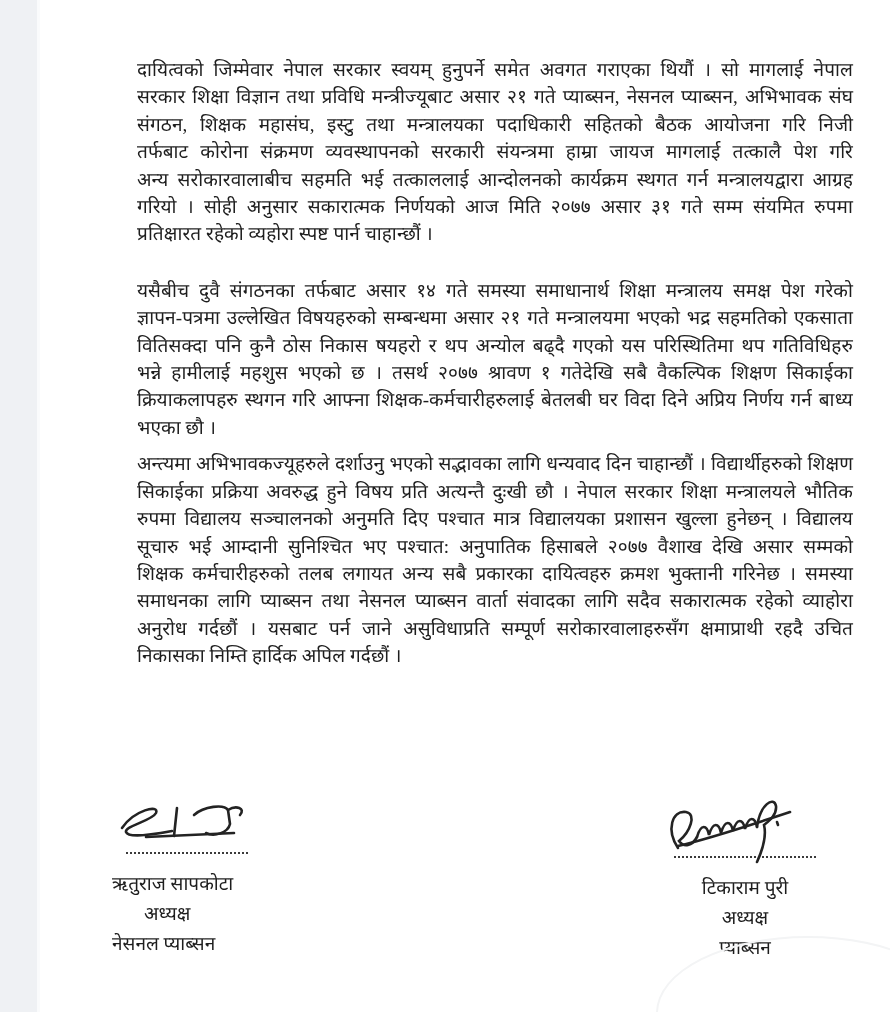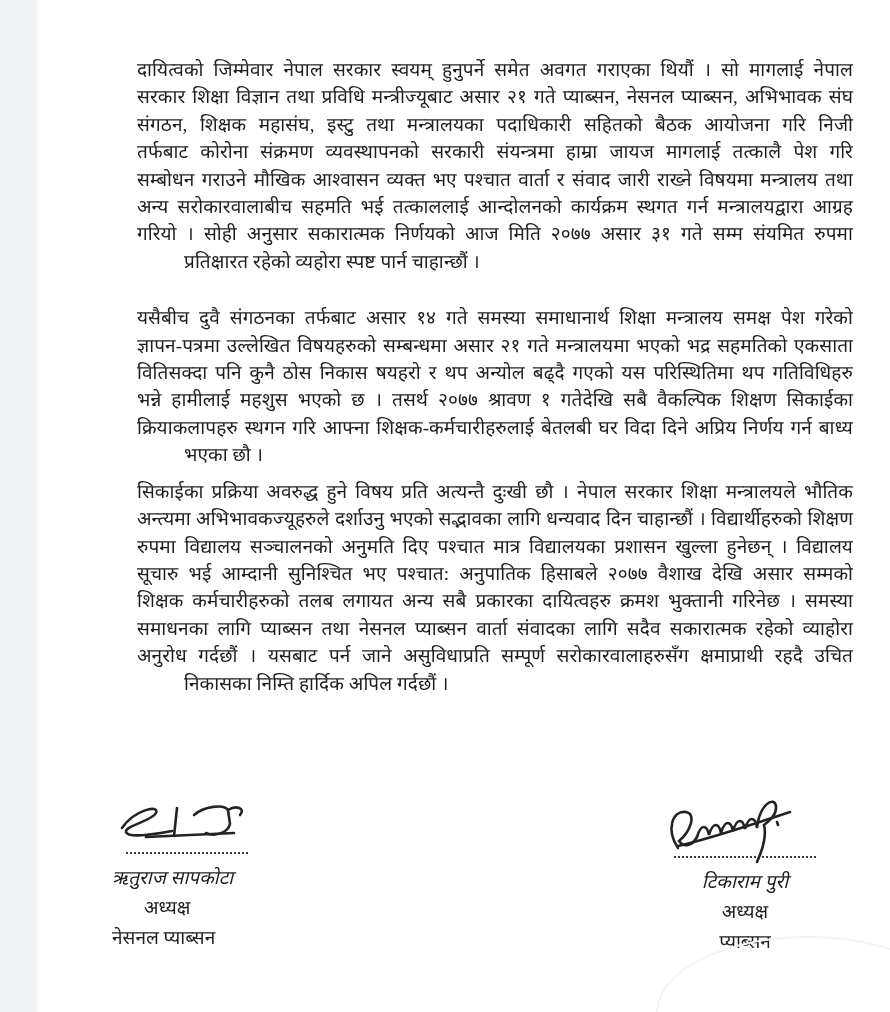--- a/index.html
+++ b/index.html
@@ -25,21 +25,21 @@
     letter-spacing: 0.1px;
   }
   .paragraph { margin: 0; }
   .paragraph.p2 { margin-top: 29px; }
   .paragraph.p3 { margin-top: 9px; }
   .jline {
     text-align: justify;
     text-align-last: justify;
     min-height: 27.4px;
   }
-  .jline.last { text-align-last: left; margin-left: 47px; }
+  .jline.last { text-align-last: left; }
   .signature-row {
     position: absolute;
     left: 112px; right: 50px; top: 800px;
     display: flex;
     justify-content: space-between;
     align-items: flex-start;
     color: #1d1d1d;
     font-size: 19px;
   }
   .sig-block { line-height: 30px; }
@@ -49,21 +49,21 @@
   .sig-draw svg { position: absolute; overflow: visible; }
   .left-sig .sig-draw svg { left: 4px; top: 2px; }
   .right-sig .sig-draw { height: 56px; }
   .right-sig .sig-draw svg { left: 14px; top: -4px; }
   .dotted-line {
     border-bottom: 2.6px dotted #3b3b3b;
     height: 0;
   }
   .left-sig .dotted-line { width: 122px; margin-left: 14px; }
   .right-sig .dotted-line { width: 142px; margin: 0 auto; }
-  .sig-name { margin-top: 9px; font-style: italic; }
+  .sig-name { margin-top: 15px; }
   .left-sig .sig-title { padding-left: 32px; }
   .corner-arc {
     position: absolute;
     right: -70px; bottom: -78px;
     width: 300px; height: 150px;
     border: 2px solid #f3f4f5;
     border-radius: 50%;
   }
 </style>
 </head>
@@ -71,38 +71,37 @@
 
 <div class="scan-strip"></div>
 
 <div class="letter-body">
 
   <div class="paragraph p1">
     <div class="jline">दायित्वको जिम्मेवार नेपाल सरकार स्वयम् हुनुपर्ने समेत अवगत गराएका थियौं । सो मागलाई नेपाल</div>
     <div class="jline">सरकार शिक्षा विज्ञान तथा प्रविधि मन्त्रीज्यूबाट असार २१ गते प्याब्सन, नेसनल प्याब्सन, अभिभावक संघ</div>
     <div class="jline">संगठन, शिक्षक महासंघ, इस्टु तथा मन्त्रालयका पदाधिकारी सहितको बैठक आयोजना गरि निजी</div>
     <div class="jline">तर्फबाट कोरोना संक्रमण व्यवस्थापनको सरकारी संयन्त्रमा हाम्रा जायज मागलाई तत्कालै पेश गरि</div>
-    <div class="jline">सम्बोधन गराउने मौखिक आश्वासन व्यक्त भए पश्चात वार्ता र संवाद जारी राख्ने विषयमा मन्त्रालय तथा</div>
     <div class="jline">अन्य सरोकारवालाबीच सहमति भई तत्काललाई आन्दोलनको कार्यक्रम स्थगत गर्न मन्त्रालयद्वारा आग्रह</div>
     <div class="jline">गरियो । सोही अनुसार सकारात्मक निर्णयको आज मिति २०७७ असार ३१ गते सम्म संयमित रुपमा</div>
     <div class="jline last">प्रतिक्षारत रहेको व्यहोरा स्पष्ट पार्न चाहान्छौं ।</div>
   </div>
 
   <div class="paragraph p2">
     <div class="jline">यसैबीच दुवै संगठनका तर्फबाट असार १४ गते समस्या समाधानार्थ शिक्षा मन्त्रालय समक्ष पेश गरेको</div>
     <div class="jline">ज्ञापन-पत्रमा उल्लेखित विषयहरुको सम्बन्धमा असार २१ गते मन्त्रालयमा भएको भद्र सहमतिको एकसाता</div>
     <div class="jline">वितिसक्दा पनि कुनै ठोस निकास षयहरो र थप अन्योल बढ्दै गएको यस परिस्थितिमा थप गतिविधिहरु</div>
     <div class="jline">भन्ने हामीलाई महशुस भएको छ । तसर्थ २०७७ श्रावण १ गतेदेखि सबै वैकल्पिक शिक्षण सिकाईका</div>
     <div class="jline">क्रियाकलापहरु स्थगन गरि आफ्ना शिक्षक-कर्मचारीहरुलाई बेतलबी घर विदा दिने अप्रिय निर्णय गर्न बाध्य</div>
     <div class="jline last">भएका छौ ।</div>
   </div>
 
   <div class="paragraph p3">
+    <div class="jline">अन्त्यमा अभिभावकज्यूहरुले दर्शाउनु भएको सद्भावका लागि धन्यवाद दिन चाहान्छौं । विद्यार्थीहरुको शिक्षण</div>
     <div class="jline">सिकाईका प्रक्रिया अवरुद्ध हुने विषय प्रति अत्यन्तै दुःखी छौ । नेपाल सरकार शिक्षा मन्त्रालयले भौतिक</div>
-    <div class="jline">अन्त्यमा अभिभावकज्यूहरुले दर्शाउनु भएको सद्भावका लागि धन्यवाद दिन चाहान्छौं । विद्यार्थीहरुको शिक्षण</div>
     <div class="jline">रुपमा विद्यालय सञ्चालनको अनुमति दिए पश्चात मात्र विद्यालयका प्रशासन खुल्ला हुनेछन् । विद्यालय</div>
     <div class="jline">सूचारु भई आम्दानी सुनिश्चित भए पश्चात: अनुपातिक हिसाबले २०७७ वैशाख देखि असार सम्मको</div>
     <div class="jline">शिक्षक कर्मचारीहरुको तलब लगायत अन्य सबै प्रकारका दायित्वहरु क्रमश भुक्तानी गरिनेछ । समस्या</div>
     <div class="jline">समाधनका लागि प्याब्सन तथा नेसनल प्याब्सन वार्ता संवादका लागि सदैव सकारात्मक रहेको व्याहोरा</div>
     <div class="jline">अनुरोध गर्दछौं । यसबाट पर्न जाने असुविधाप्रति सम्पूर्ण सरोकारवालाहरुसँग क्षमाप्राथी रहदै उचित</div>
     <div class="jline last">निकासका निम्ति हार्दिक अपिल गर्दछौं ।</div>
   </div>
 
 </div>
 

